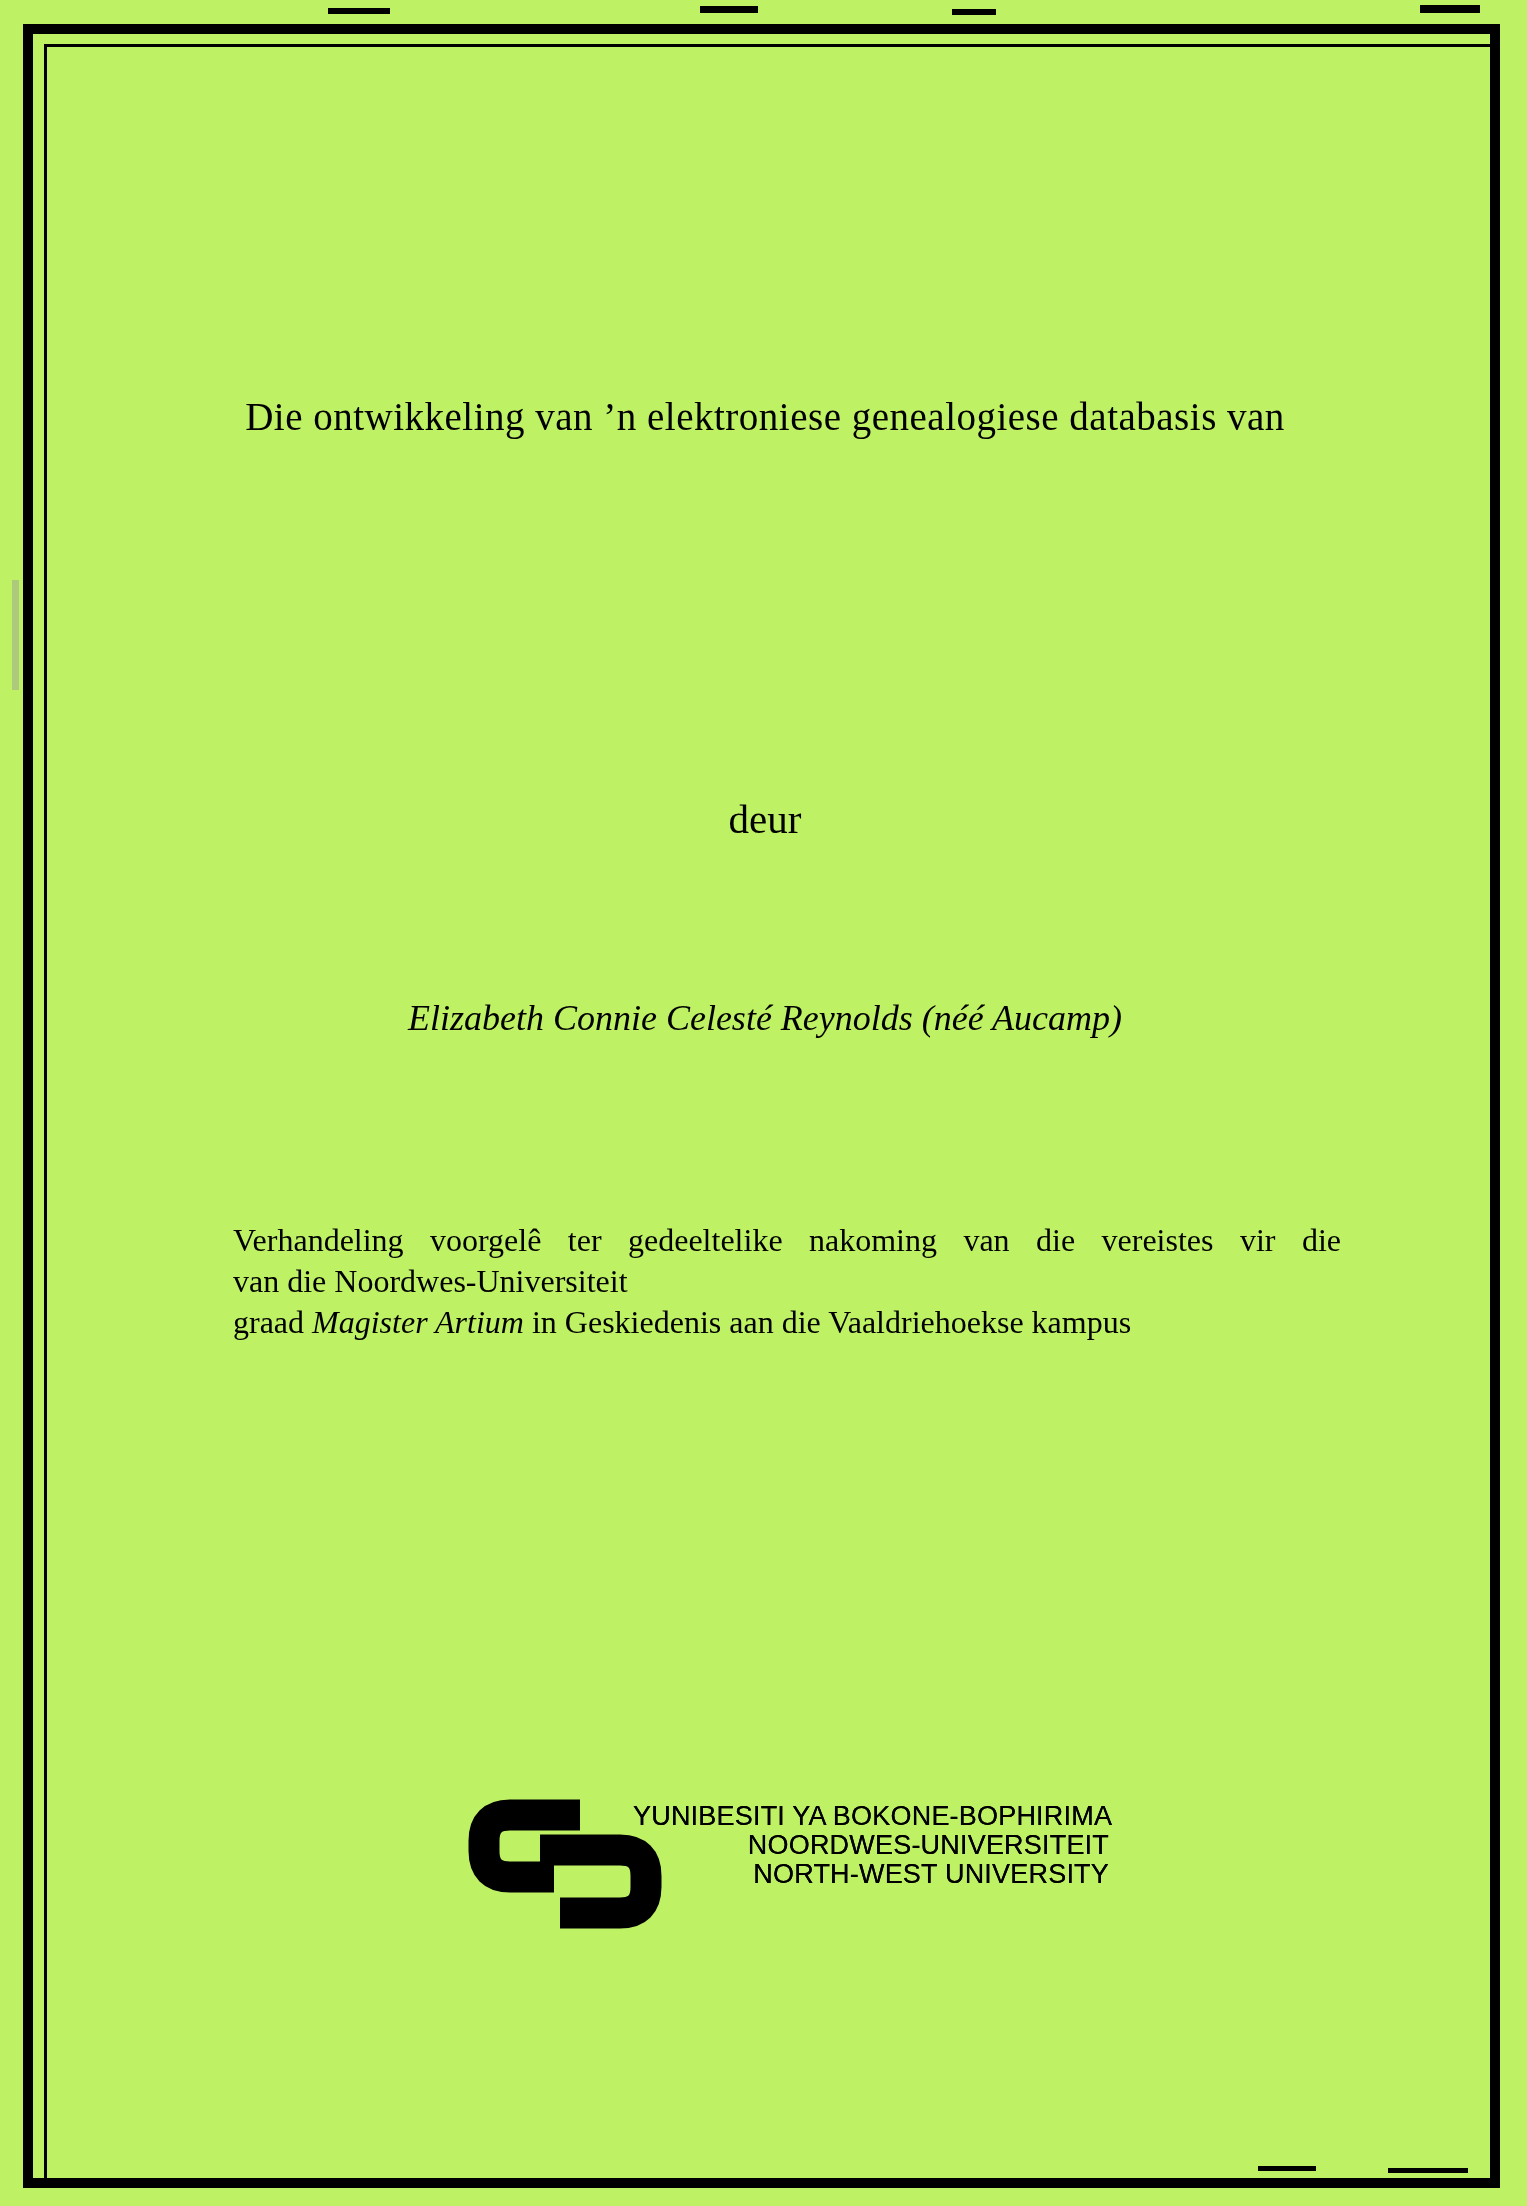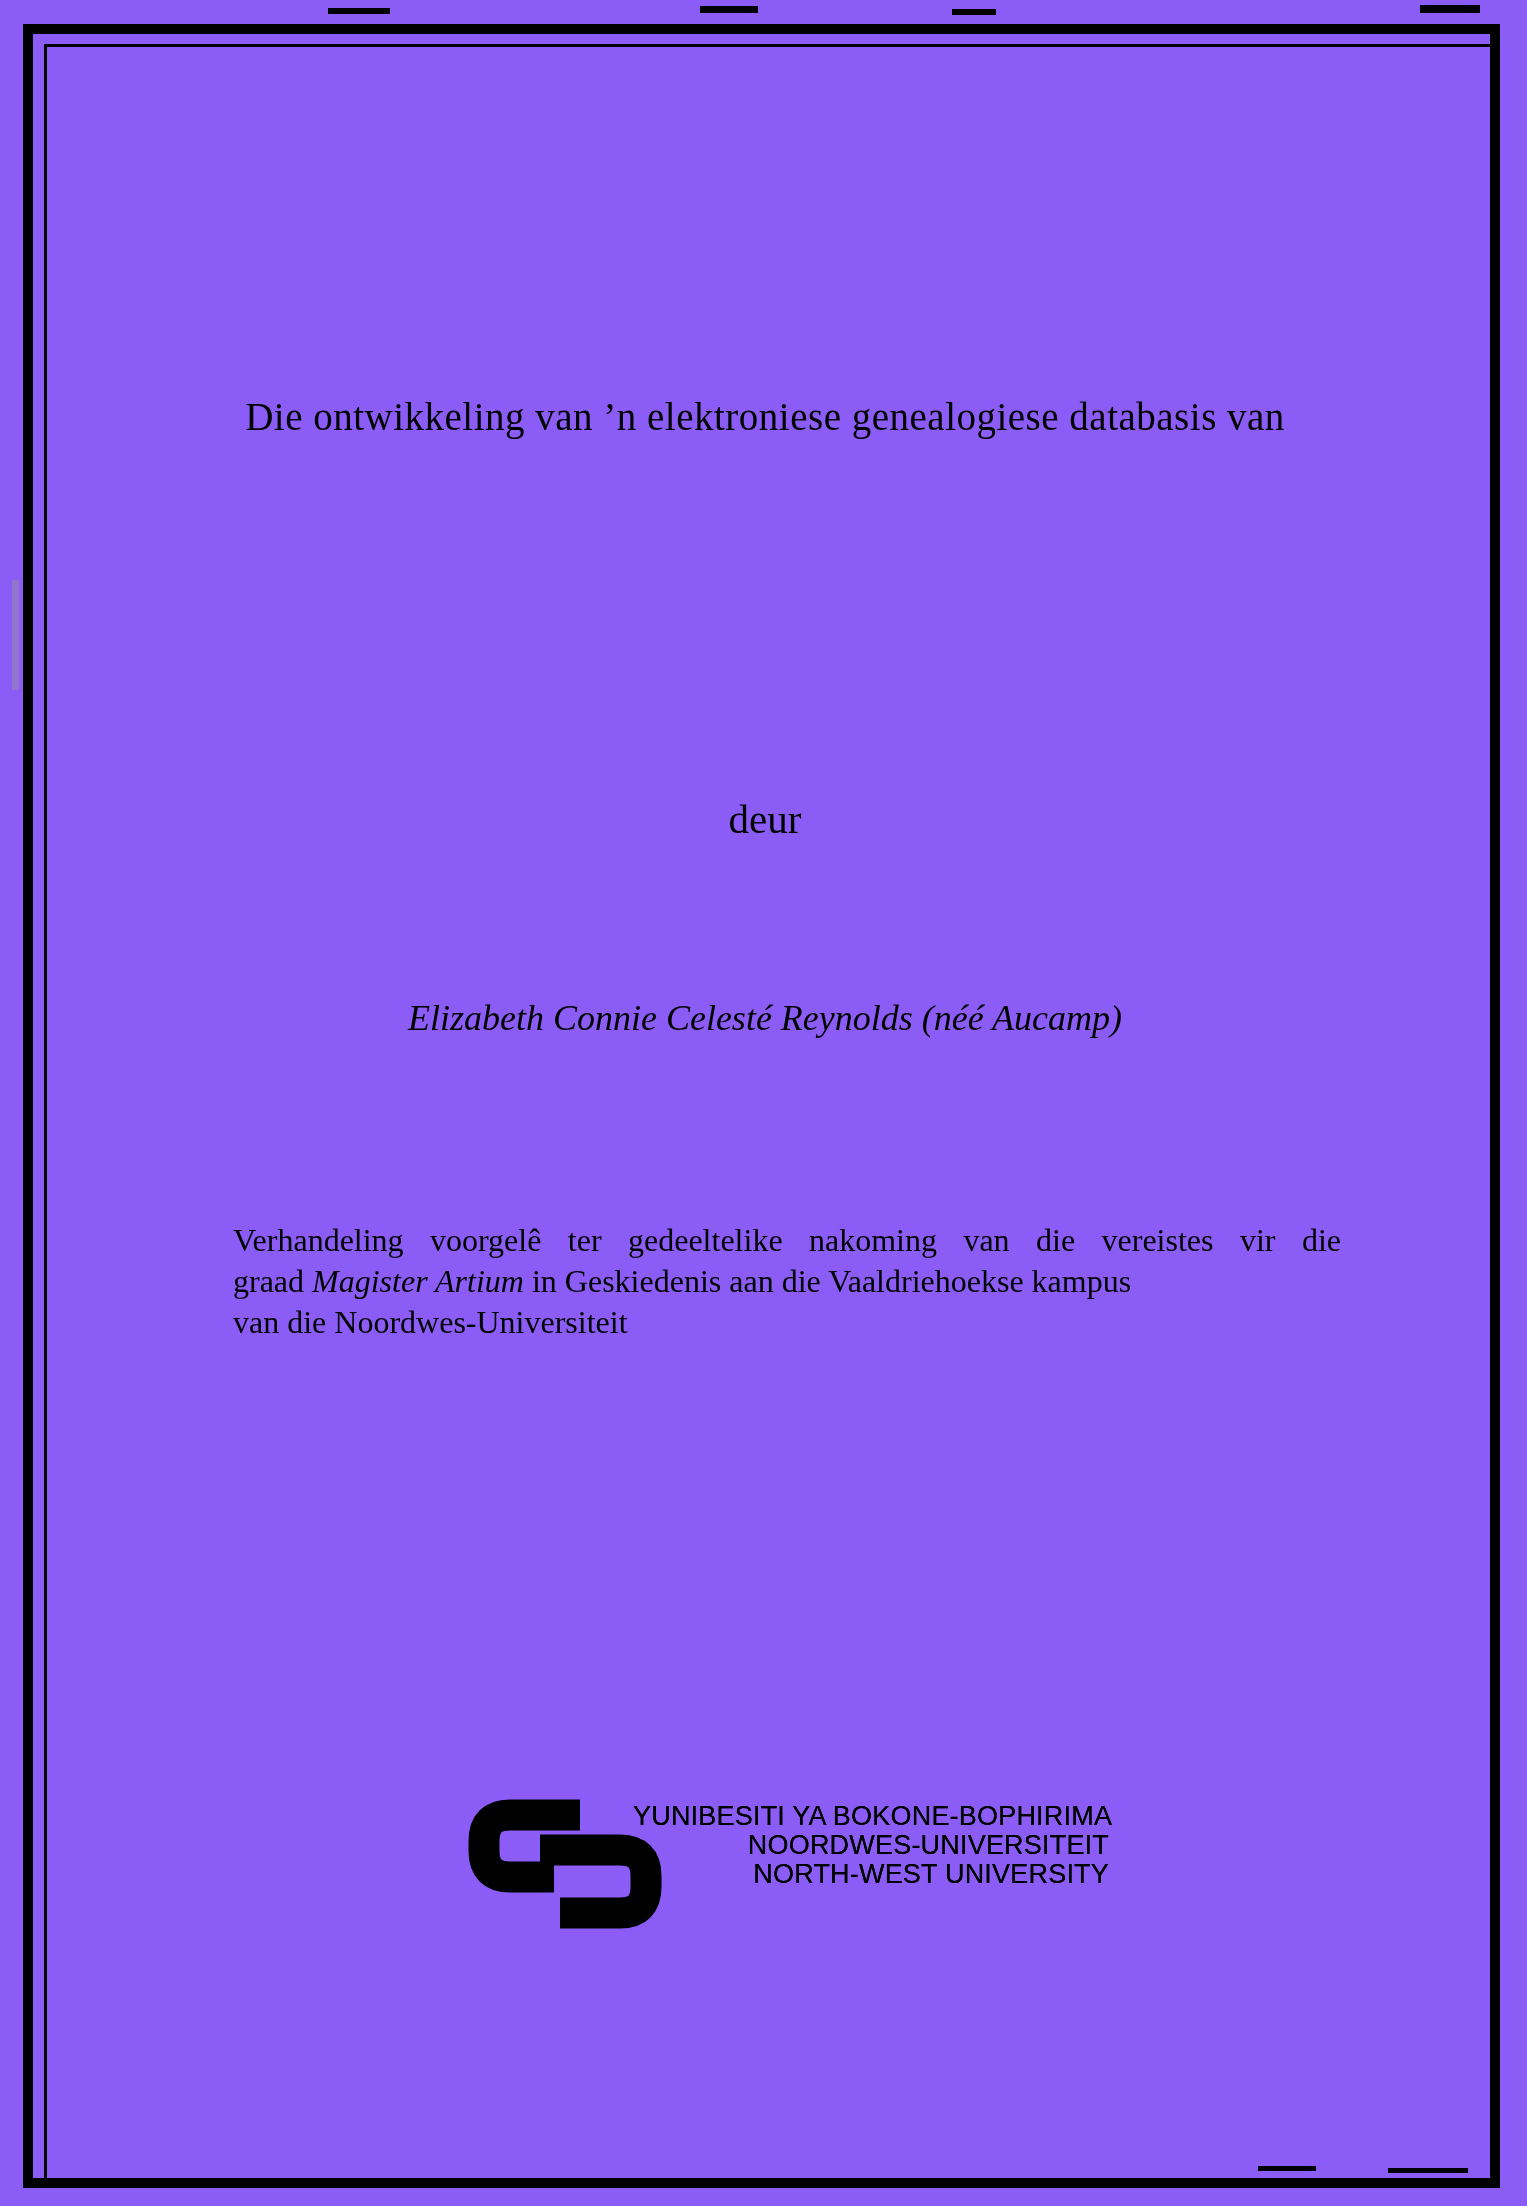--- a/index.html
+++ b/index.html
@@ -4,21 +4,21 @@
 <style>
   html, body {
     margin: 0;
     padding: 0;
     background: #ffffff;
   }
   .page {
     position: relative;
     width: 1527px;
     height: 2206px;
-    background: #8b5cf6;
+    background: #bef264;
     font-family: "Liberation Serif", "DejaVu Serif", serif;
     color: #000000;
     overflow: hidden;
   }
   
   .frame-outer {
     position: absolute;
     left: 23px; top: 24px;
     width: 1477px; height: 2164px;
     border: 10px solid #000;
@@ -126,22 +126,22 @@
   <div class="tblock centered title-block">
     <div>Die ontwikkeling van ’n elektroniese genealogiese databasis van</div>
   </div>
 
   <div class="tblock centered byline-block">deur</div>
 
   <div class="tblock centered author-block">Elizabeth Connie Celesté Reynolds (néé Aucamp)</div>
 
   <div class="tblock statement-block">
     <div class="statement-line justified">Verhandeling voorgelê ter gedeeltelike nakoming van die vereistes vir die</div>
+    <div class="statement-line">van die Noordwes-Universiteit</div>
     <div class="statement-line"><span>graad </span><span class="degree-italic">Magister Artium</span><span> in Geskiedenis aan die Vaaldriehoekse kampus</span></div>
-    <div class="statement-line">van die Noordwes-Universiteit</div>
   </div>
 
 
   <div>
     <svg class="logo-mark" viewBox="0 0 194 130" xmlns="http://www.w3.org/2000/svg" aria-hidden="true">
 
       <path d="M 112 16 H 42 Q 16 16 16 42 V 52 Q 16 78 42 78 H 86" fill="none" stroke="#000" stroke-width="31" stroke-linecap="butt"></path>
 
       <path d="M 72 51 H 152 Q 178 51 178 77 V 88 Q 178 114 152 114 H 92" fill="none" stroke="#000" stroke-width="31" stroke-linecap="butt"></path>
     </svg>

